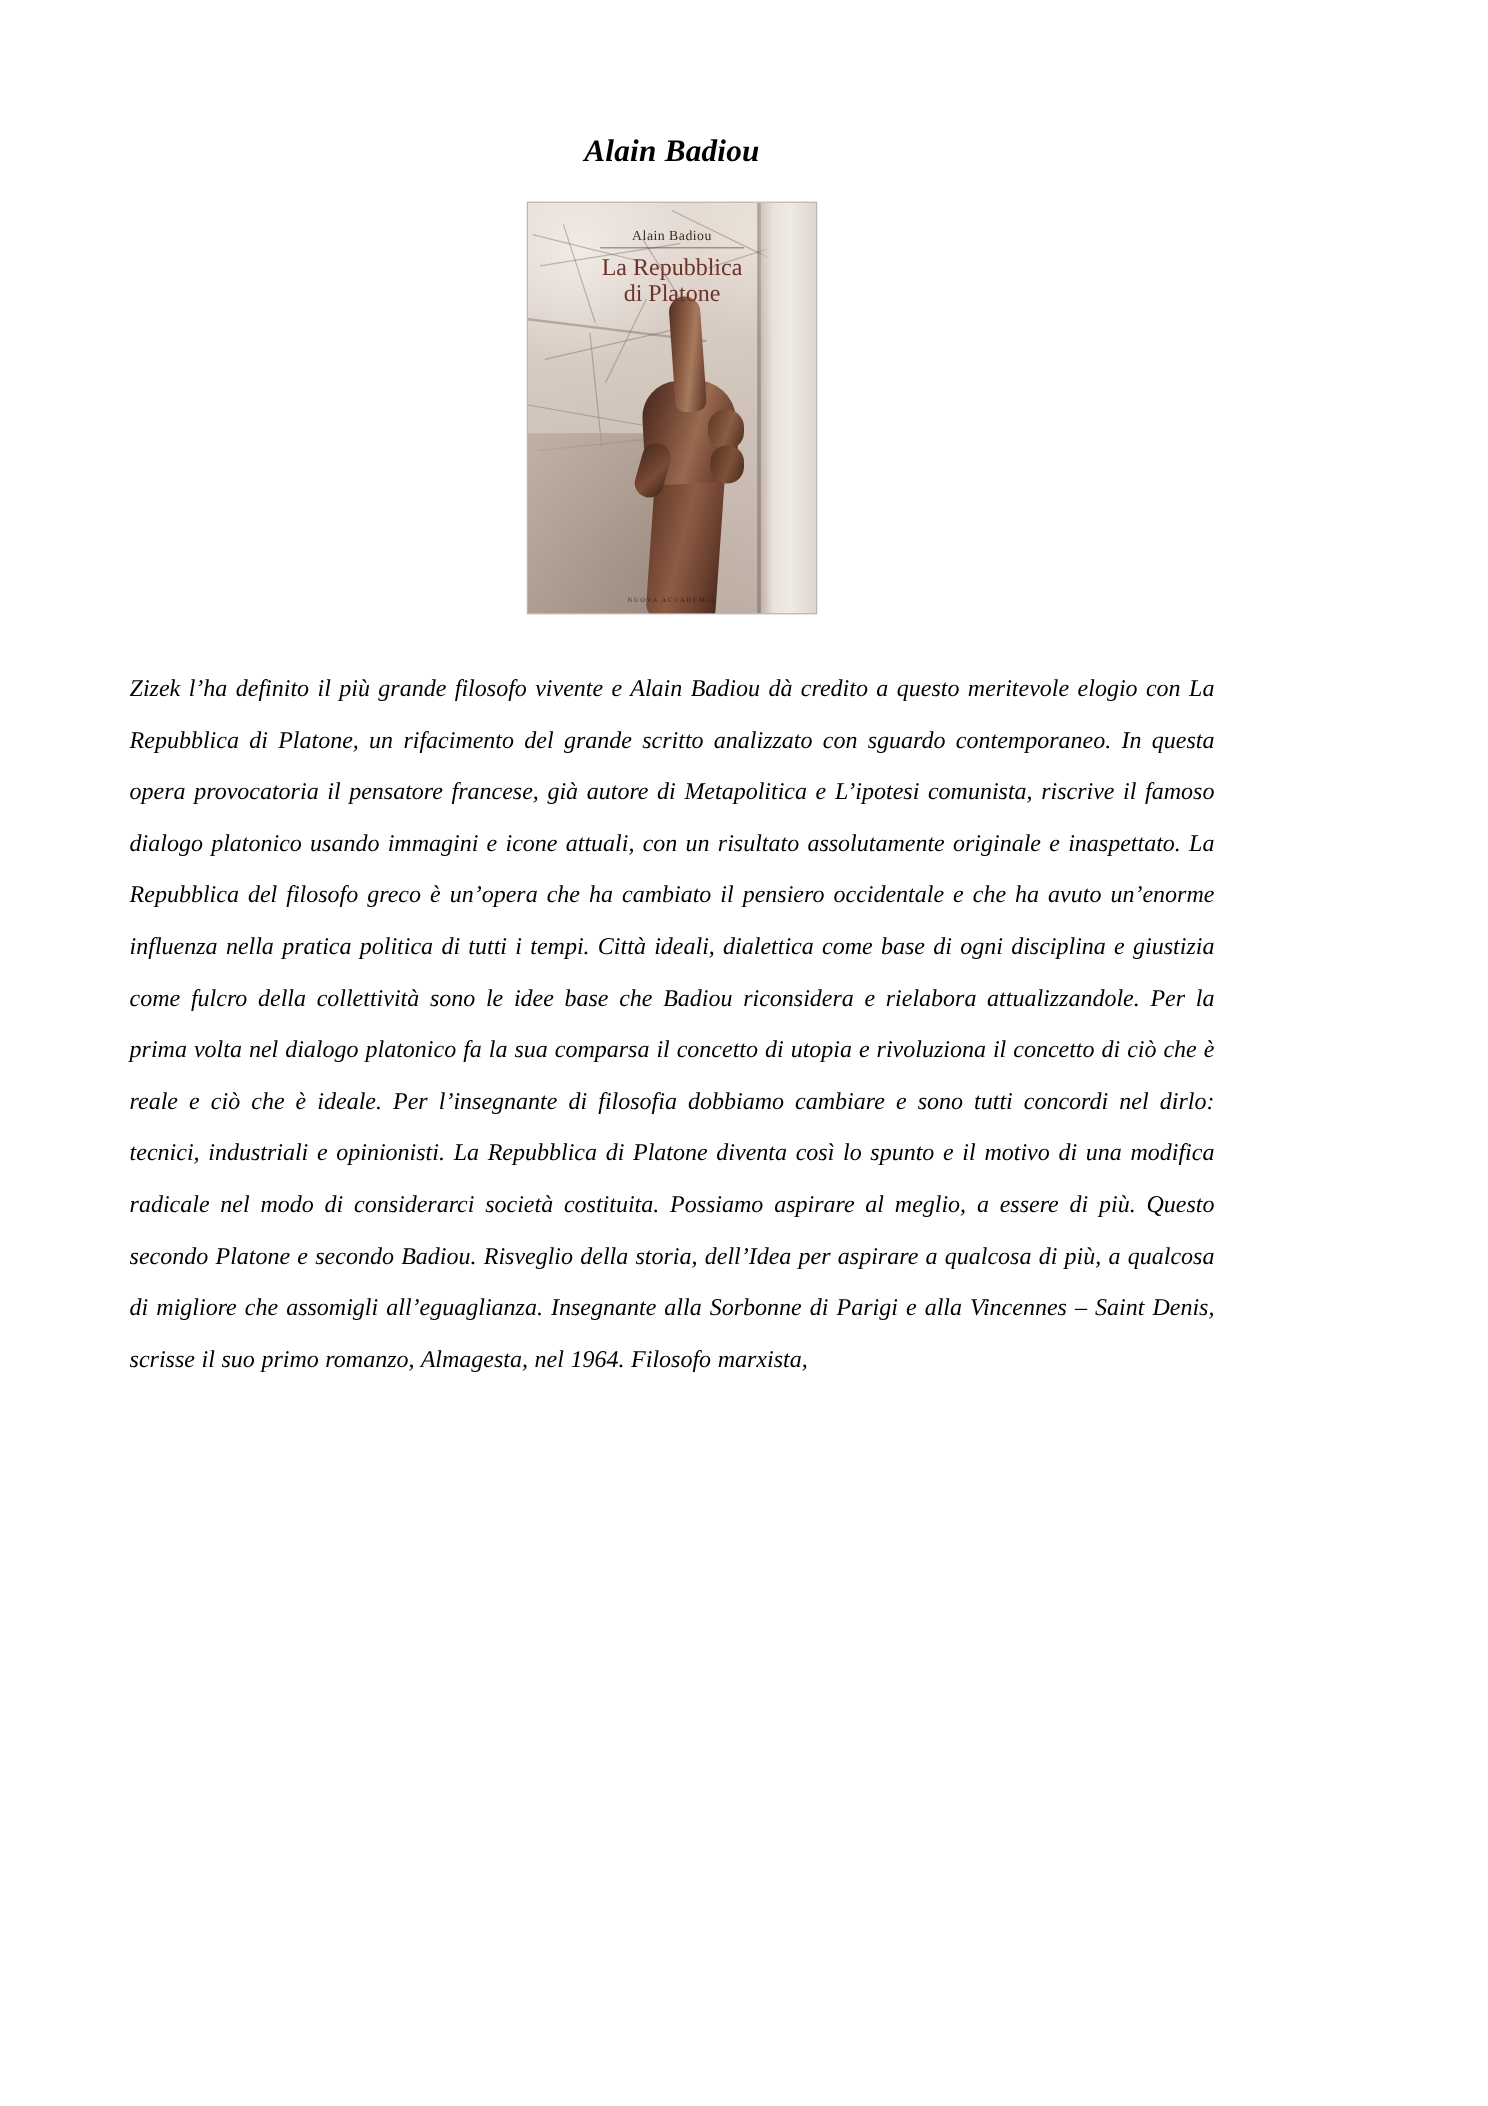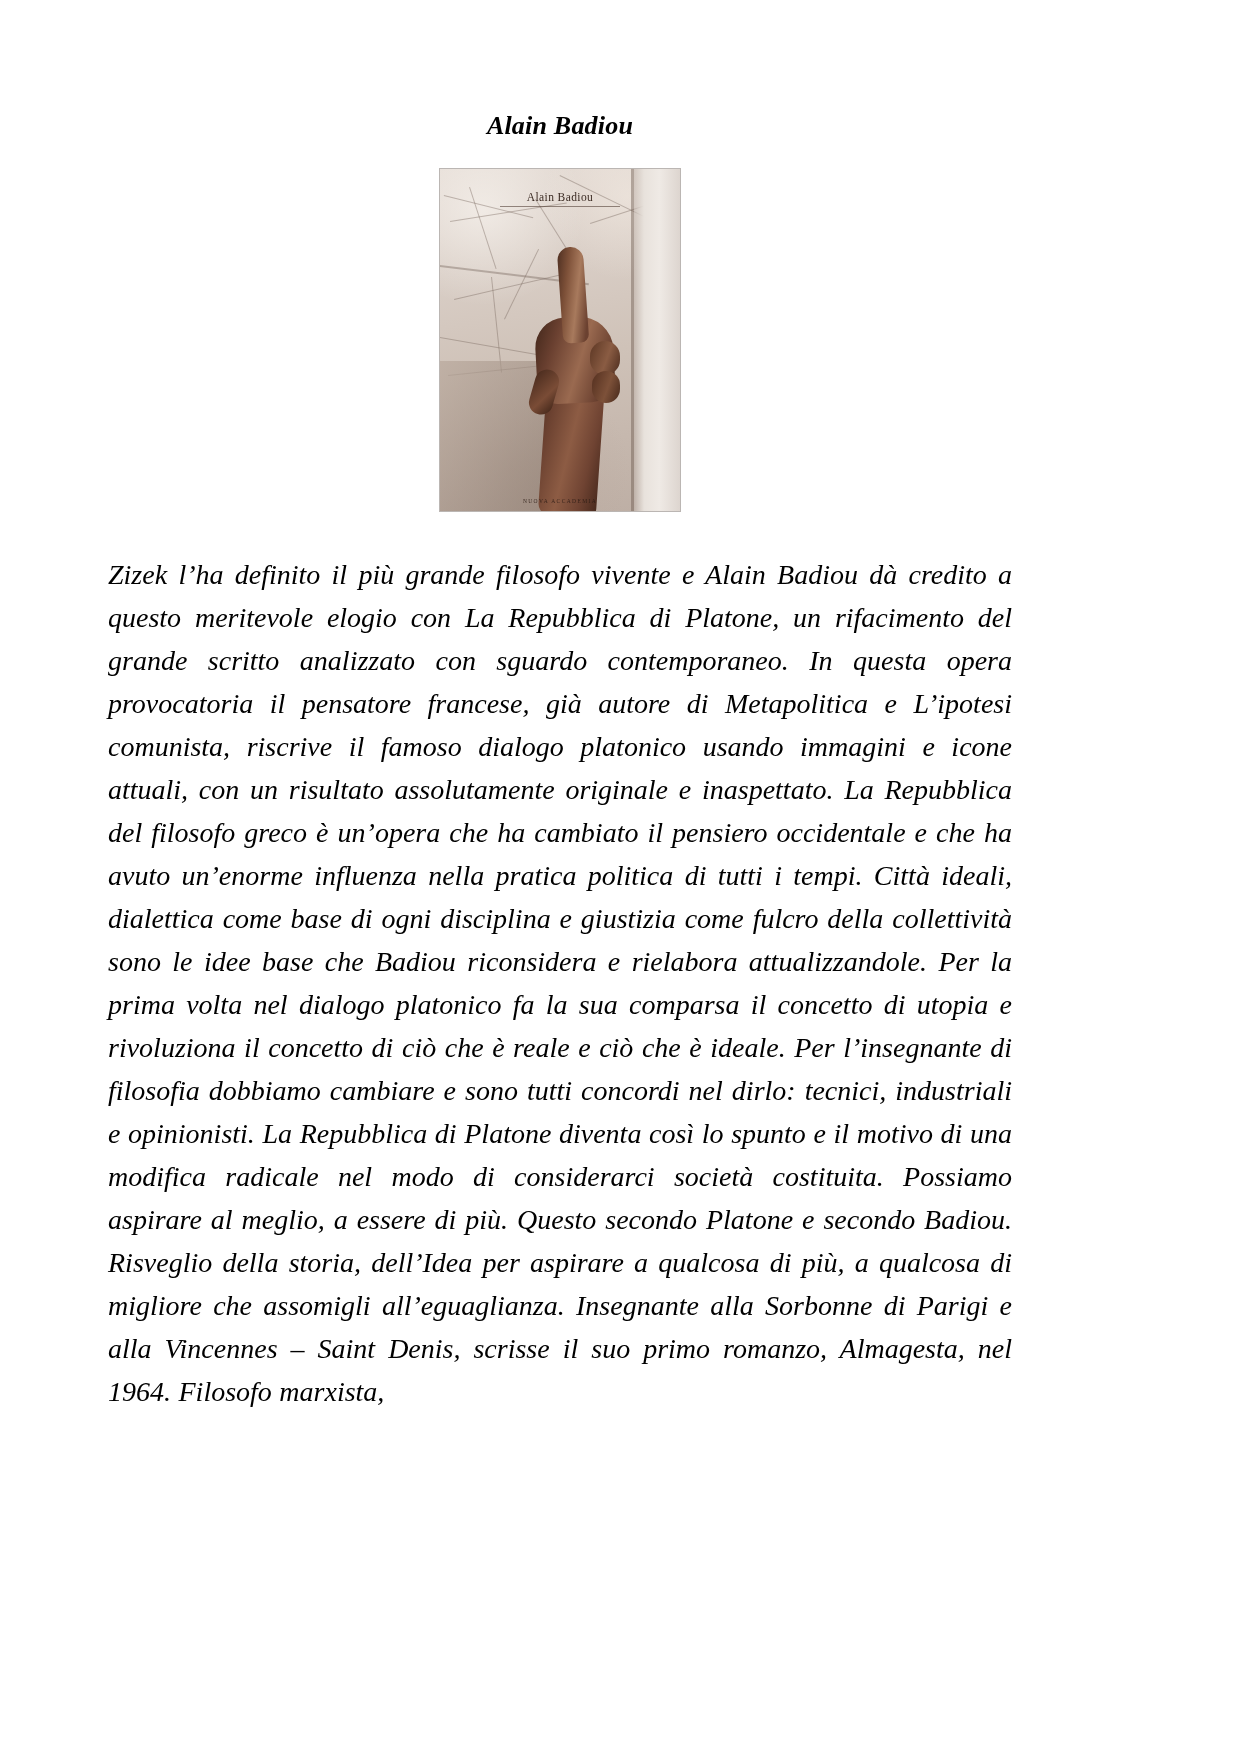--- a/index.html
+++ b/index.html
@@ -210,21 +210,21 @@
     letter-spacing: 1.4px;
     color: #2a1a13;
     text-transform: uppercase;
     opacity: 0.85;
   }
 
   
   .body-text {
     margin-top: 42px;
     font-style: italic;
-    font-size: 28px;
+    font-size: 20px;
     line-height: 43px;
     text-align: justify;
     text-justify: inter-word;
     letter-spacing: 0px;
     word-spacing: 0.5px;
   }
 </style>
 </head>
 <body>
 
@@ -258,20 +258,24 @@
         <div class="forearm"></div>
         <div class="palm"></div>
         <div class="thumb"></div>
         <div class="knuckle-a"></div>
         <div class="knuckle-b"></div>
         <div class="finger-index"></div>
 
         <div class="cover-text">
           <div class="cover-author">Alain Badiou</div>
           <div class="cover-rule"></div>
+          <div class="cover-book-title">
+            <span>La Repubblica</span><br>
+            <span>di Platone</span>
+          </div>
         </div>
 
         <div class="cover-publisher">NUOVA ACCADEMIA</div>
       </div>
     </div>
 
     <p class="body-text">Zizek l’ha definito il più grande filosofo vivente e Alain Badiou dà credito a questo meritevole elogio con La Repubblica di Platone, un rifacimento del grande scritto analizzato con sguardo contemporaneo. In questa opera provocatoria il pensatore francese, già autore di Metapolitica e L’ipotesi comunista, riscrive il famoso dialogo platonico usando immagini e icone attuali, con un risultato assolutamente originale e inaspettato. La Repubblica del filosofo greco è un’opera che ha cambiato il pensiero occidentale e che ha avuto un’enorme influenza nella pratica politica di tutti i tempi. Città ideali, dialettica come base di ogni disciplina e giustizia come fulcro della collettività sono le idee base che Badiou riconsidera e rielabora attualizzandole. Per la prima volta nel dialogo platonico fa la sua comparsa il concetto di utopia e rivoluziona il concetto di ciò che è reale e ciò che è ideale. Per l’insegnante di filosofia dobbiamo cambiare e sono tutti concordi nel dirlo: tecnici, industriali e opinionisti. La Repubblica di Platone diventa così lo spunto e il motivo di una modifica radicale nel modo di considerarci società costituita. Possiamo aspirare al meglio, a essere di più. Questo secondo Platone e secondo Badiou. Risveglio della storia, dell’Idea per aspirare a qualcosa di più, a qualcosa di migliore che assomigli all’eguaglianza. Insegnante alla Sorbonne di Parigi e alla Vincennes – Saint Denis, scrisse il suo primo romanzo, Almagesta, nel 1964. Filosofo marxista,</p>
 
   </div>
 </div>

